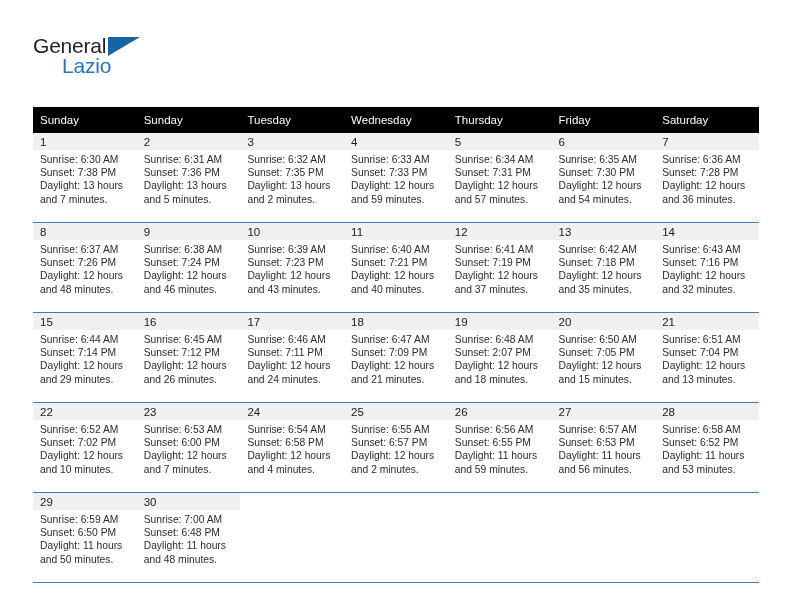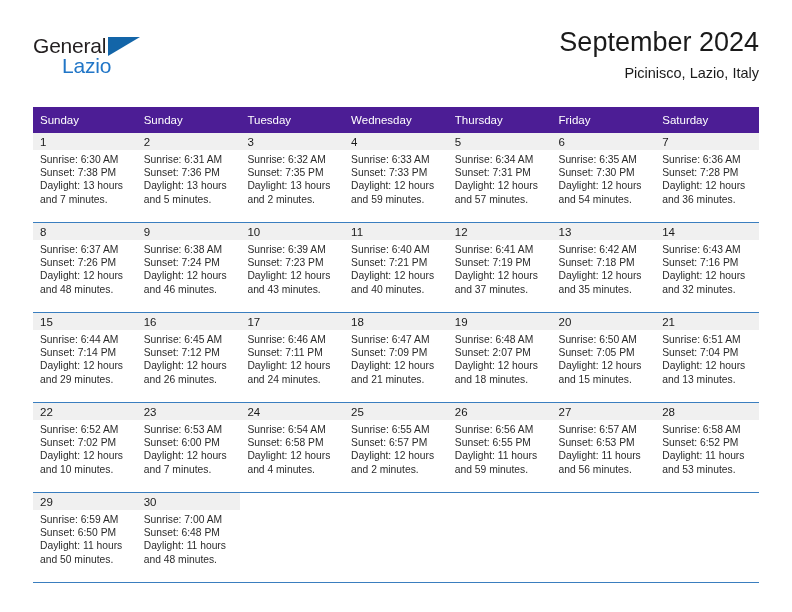--- a/index.html
+++ b/index.html
@@ -89,21 +89,21 @@
   
   .calendar {
     position: absolute;
     left: 33px;
     top: 107px;
     width: 726px;
     border-collapse: collapse;
     table-layout: fixed;
   }
   .calendar th {
-    background: #4c1d95;
+    background: #000000;
     color: #ffffff;
     font-size: 11.5px;
     font-weight: normal;
     text-align: left;
     padding: 4px 0 4px 7px;
     height: 18px;
     vertical-align: middle;
   }
   .weekrow > td {
     padding: 0;
@@ -149,24 +149,20 @@
 <div class="page">
 
   <div class="header">
 
     <div class="brand">
       <span class="brand-general">General</span>
       <span class="brand-triangle"></span>
       <span class="brand-blue">Lazio</span>
     </div>
 
-    <div class="title-block">
-      <div class="cal-title">September 2024</div>
-      <div class="cal-subtitle">Picinisco, Lazio, Italy</div>
-    </div>
 
   </div>
 
   <table class="calendar">
     <colgroup>
       <col style="width:14.2857%">
         <col style="width:14.2857%">
         <col style="width:14.2857%">
       <col style="width:14.2857%">
         <col style="width:14.2857%">

